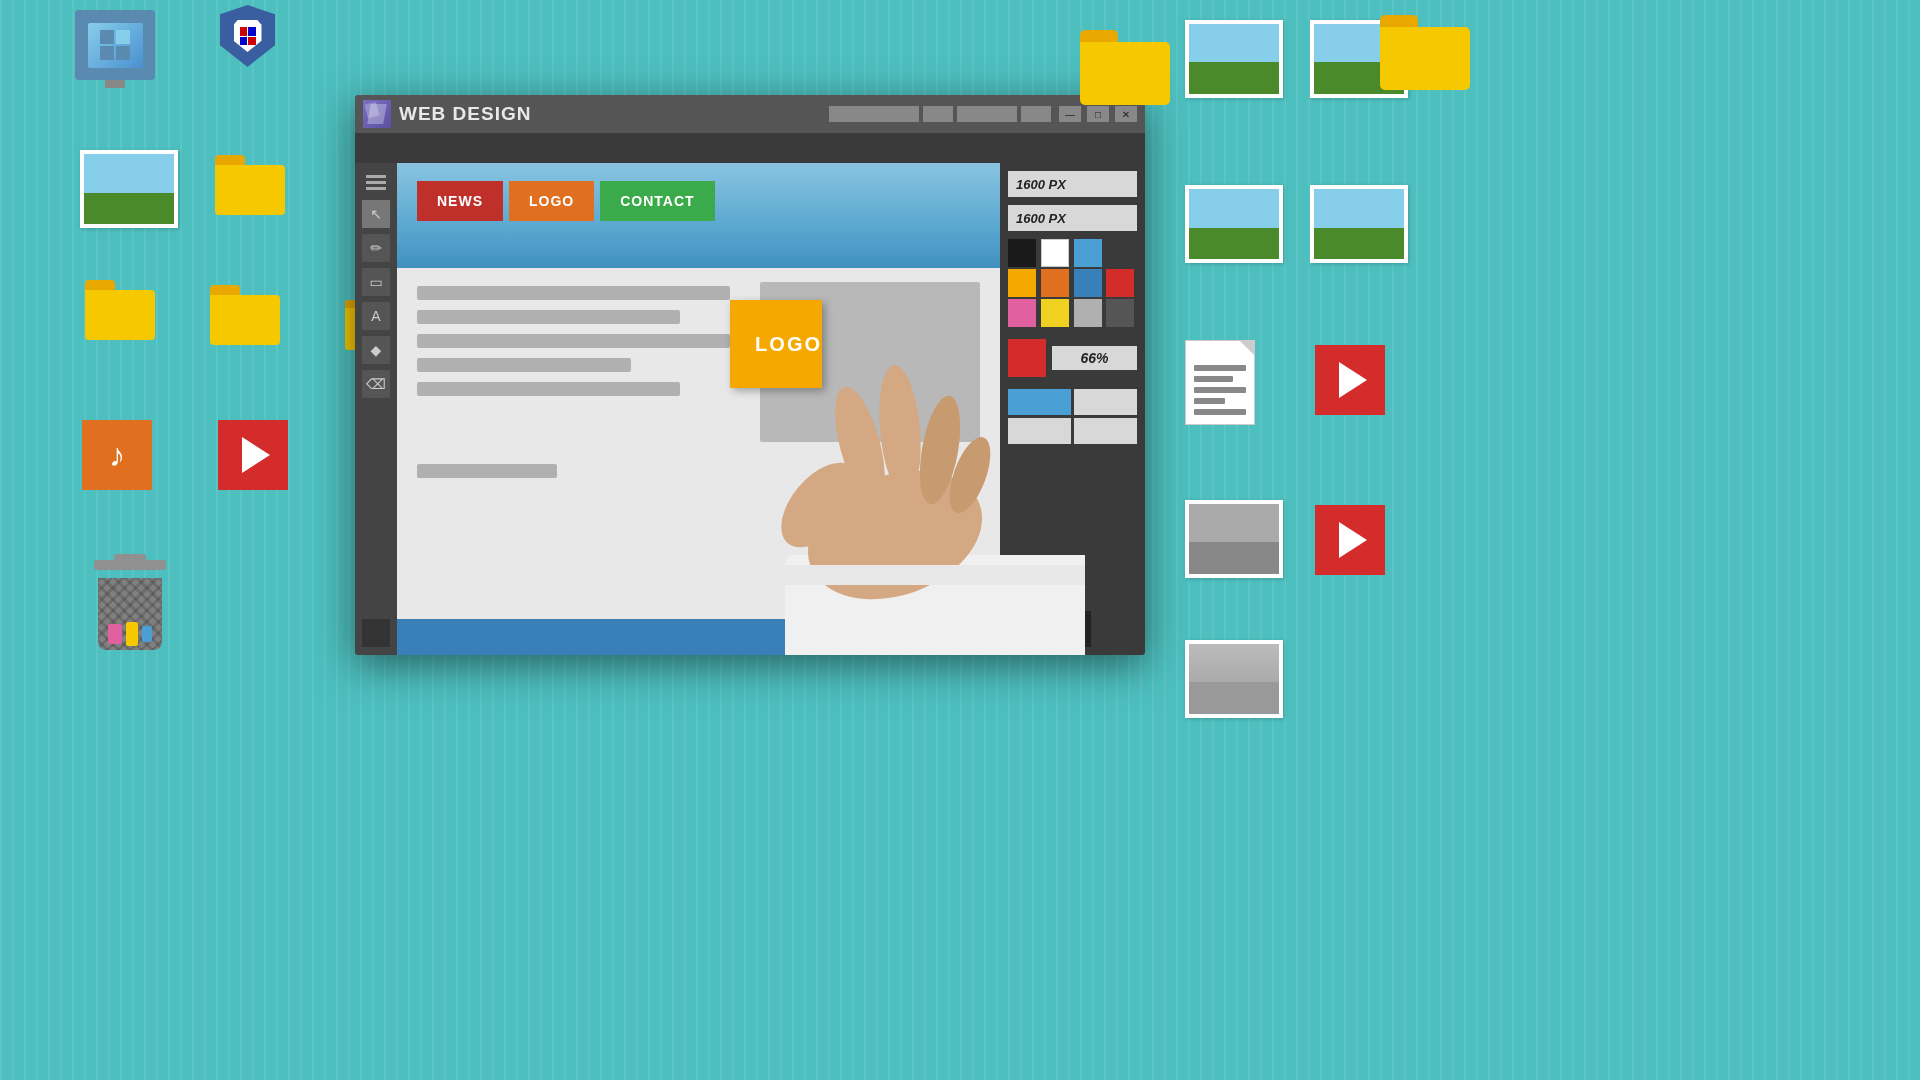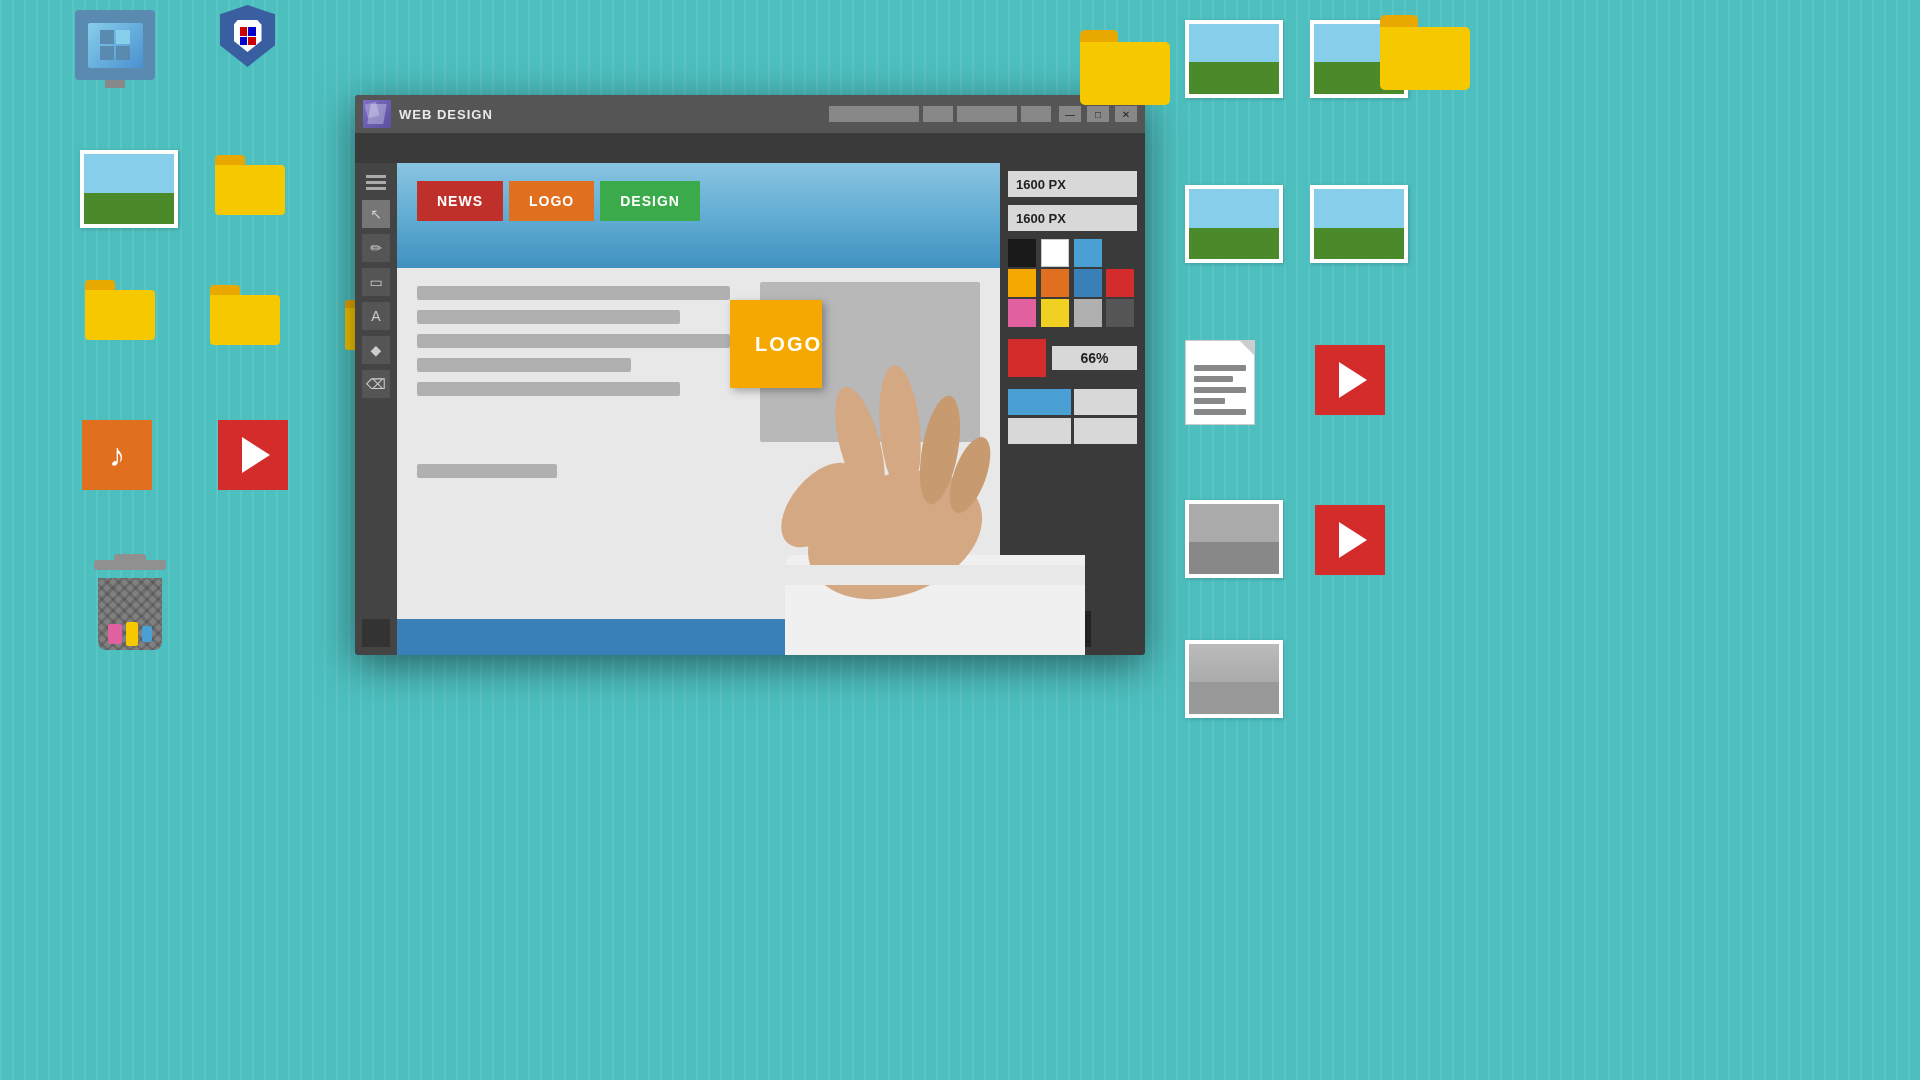--- a/index.html
+++ b/index.html
@@ -56,21 +56,21 @@
       content: '';
       position: absolute;
       top: 3px; left: 3px;
       width: 12px; height: 14px;
       background: rgba(255,255,255,0.25);
       transform: rotate(-15deg);
     }
 
     .title-bar-title {
       color: #e8e8e8;
-      font-size: 13px;
+      font-size: 19px;
       font-weight: bold;
       letter-spacing: 1px;
       flex: 1;
     }
 
     .title-bar-controls {
       display: flex;
       gap: 6px;
       align-items: center;
     }
@@ -127,20 +127,21 @@
       right: 0;
       top: 68px;
       width: 145px;
       bottom: 0;
       background: #3a3a3a;
       padding: 8px;
       display: flex;
       flex-direction: column;
       gap: 8px;
       border-radius: 0 0 4px 0;
+      font-style: italic;
     }
 
     .size-field {
       background: #d8d8d8;
       color: #222;
       font-size: 13px;
       font-weight: bold;
       padding: 3px 8px;
       display: flex;
       align-items: center;
@@ -593,21 +594,21 @@
     <div style="width:36px; height:36px; background:#222; margin-top:auto; align-self:center;"></div>
   </div>
 
   <div class="canvas-area">
 
     <div class="canvas-header">
 
       <div class="canvas-nav">
         <div class="nav-btn nav-home">NEWS</div>
         <div class="nav-btn nav-news">LOGO</div>
-        <div class="nav-btn nav-contact">DESIGN</div>
+        <div class="nav-btn nav-contact">CONTACT</div>
       </div>
     </div>
 
     <div class="canvas-body" style="position:relative;">
       <div class="content-lines">
         <div class="content-line full"></div>
         <div class="content-line medium"></div>
         <div class="content-line full"></div>
         <div class="content-line short"></div>
         <div class="content-line medium"></div>

